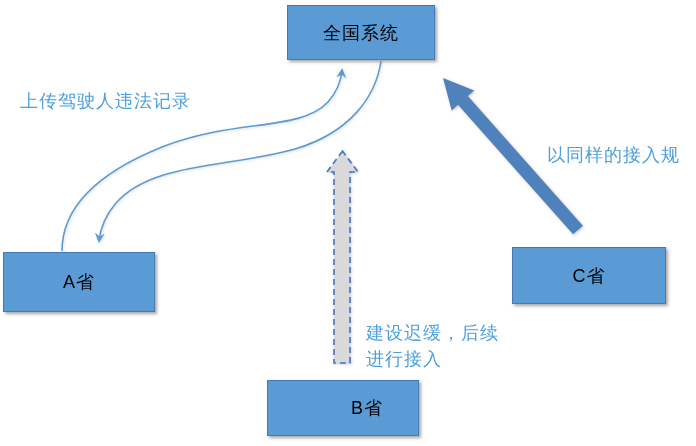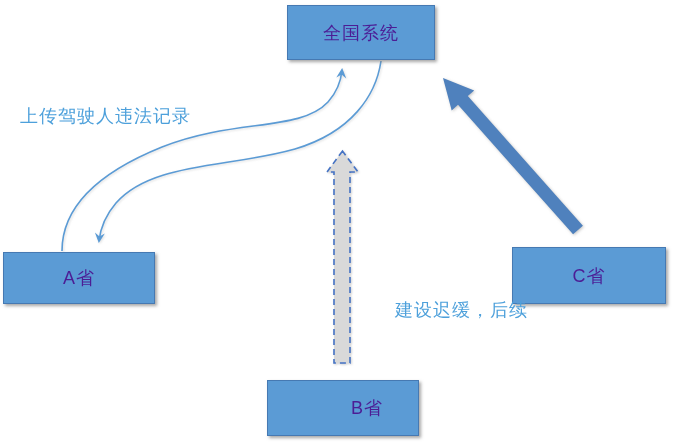--- a/index.html
+++ b/index.html
@@ -11,42 +11,42 @@
     overflow:hidden;
   }
   .connector-layer{
     position:absolute;left:0;top:0;width:696px;height:446px;
   }
   .node{
     position:absolute;
     background:#5b9bd5;
     border:1px solid #4679b2;
     box-shadow:2px 2px 3px rgba(120,120,120,0.65);
-    color:#4c1d95;
+    color:#000000;
     display:flex;align-items:center;justify-content:center;
     font-size:18px;
     letter-spacing:1px;
     box-sizing:border-box;
   }
   .node-national{left:287px;top:5px;width:148px;height:55px;}
-  .node-a{left:3px;top:252px;width:152px;height:52px;text-align:right;}
+  .node-a{left:3px;top:252px;width:152px;height:60px;text-align:right;}
   .node-b{left:267px;top:380px;width:152px;height:56px;padding-left:48px;}
   .node-c{left:512px;top:247px;width:154px;height:57px;}
   .edge-label{
     position:absolute;
     color:#4da0db;
     font-size:18px;
     line-height:23px;
     white-space:nowrap;
     letter-spacing:1px;
   }
-  .label-upload{left:20px;top:105px;}
+  .label-upload{left:20px;top:90px;}
   .label-push{left:136px;top:176px;}
   .label-c{left:547px;top:144px;}
-  .label-b{left:366px;top:297px;line-height:26px;margin-left:29px;}
+  .label-b{left:366px;top:320px;line-height:26px;}
   .thin-curve{filter:drop-shadow(1px 1px 1px rgba(160,160,160,0.35));}
   .thick-arrow{filter:drop-shadow(1.5px 1.5px 1.5px rgba(140,140,140,0.5));}
   .block-arrow{filter:drop-shadow(1.5px 1.5px 1px rgba(150,150,150,0.45));}
 </style>
 </head>
 <body>
 
 <div class="stage">
 
   <svg class="connector-layer" viewBox="0 0 696 446" xmlns="http://www.w3.org/2000/svg">
@@ -75,19 +75,21 @@
     <span>B省</span>
   </div>
   <div class="node node-c">
     <span>C省</span>
   </div>
 
   <div class="edge-label label-upload">上传驾驶人违法记录</div>
 
 
   <div class="edge-label label-c">
+    <div>以同样的接入规</div>
   </div>
 
   <div class="edge-label label-b">
     <div>建设迟缓，后续</div>
+    <div>进行接入</div>
   </div>
 
 </div>
 
 </body></html>

